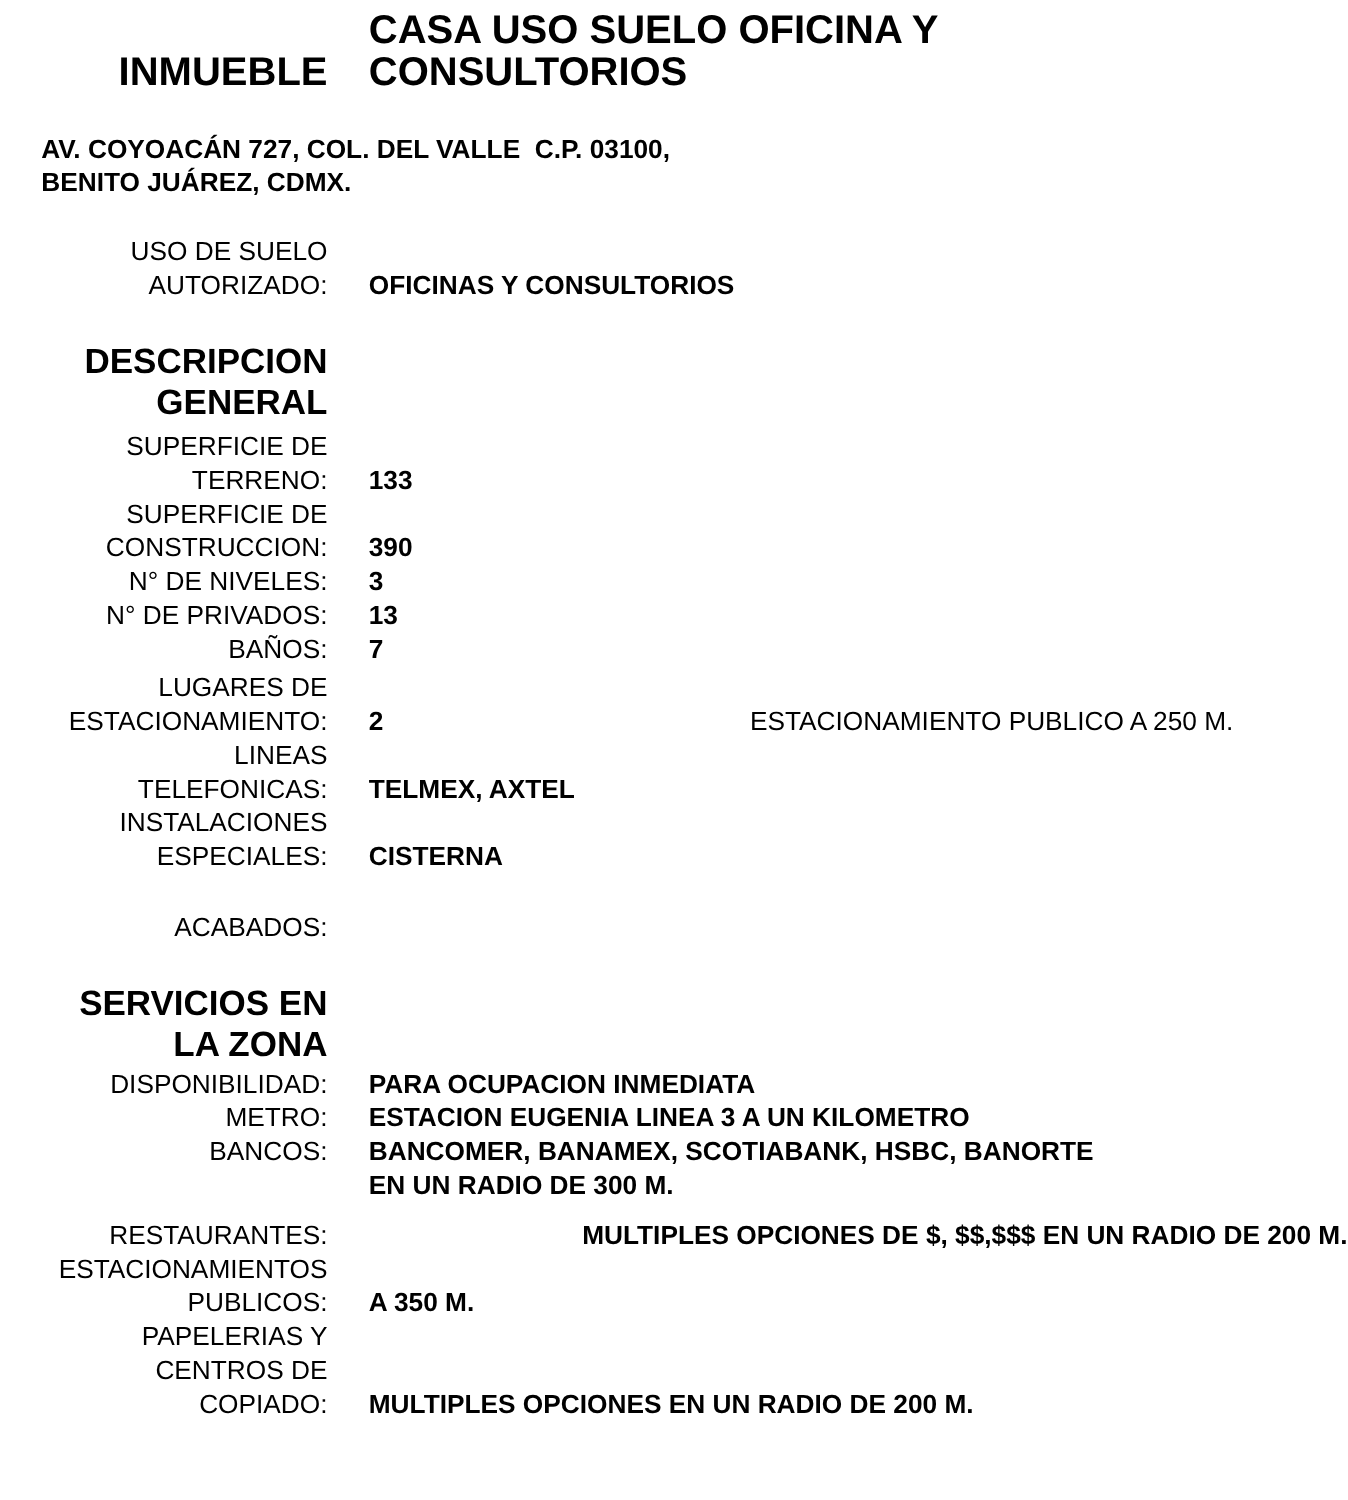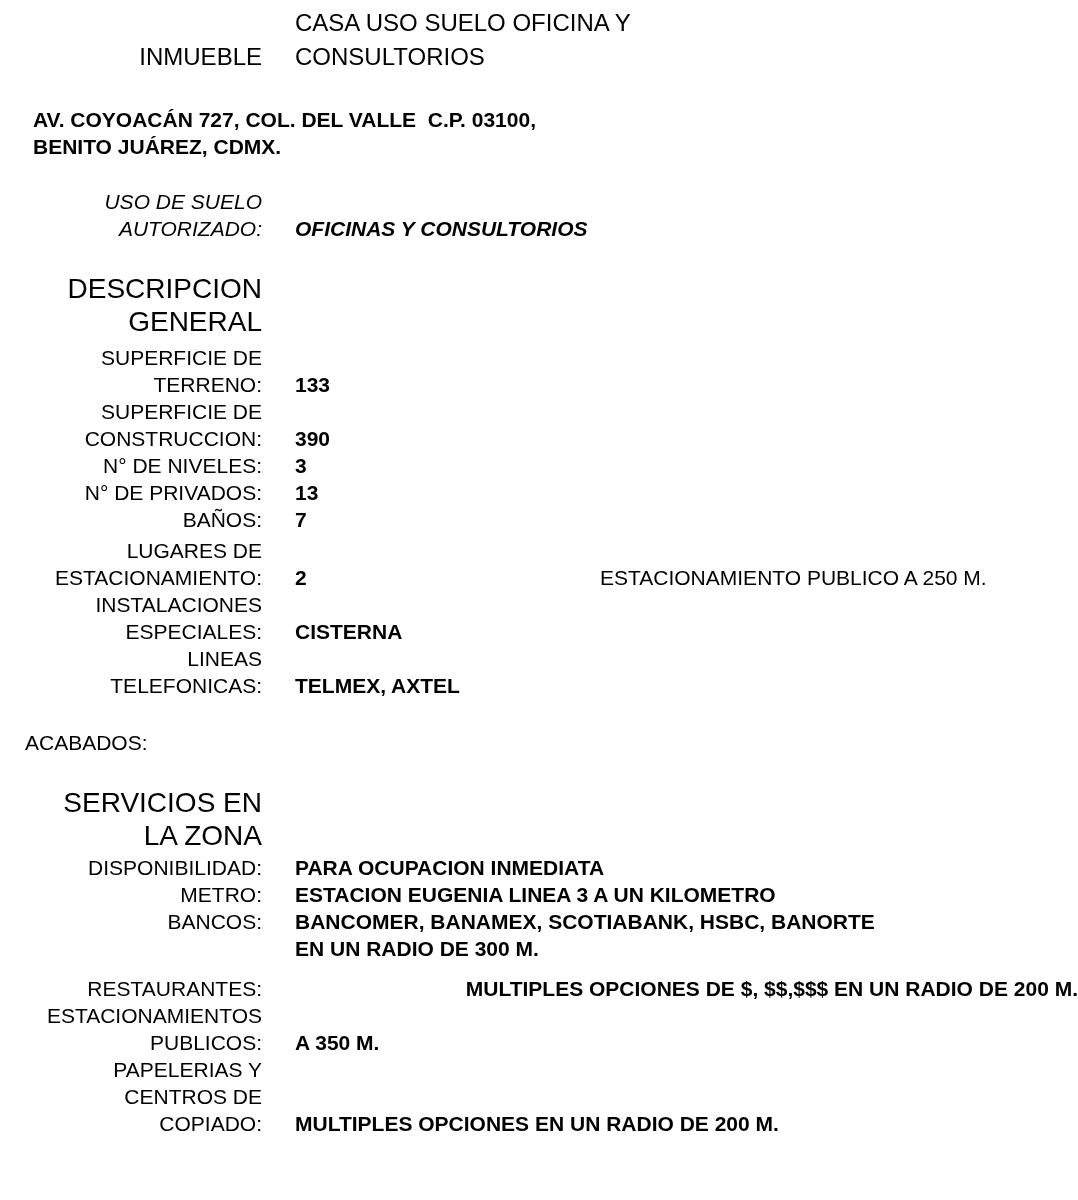--- a/index.html
+++ b/index.html
@@ -25,51 +25,51 @@
     align-items: flex-start;
   }
   .row.bottom { align-items: flex-end; }
   .label {
     width: 237px;
     margin-left: 25px;
     flex: 0 0 237px;
     text-align: right;
     white-space: pre-wrap;
   }
-  .label.left { text-align: left; }
+  .label.left { text-align: right; }
   .value {
     margin-left: 33px;
     font-weight: bold;
     white-space: pre-wrap;
   }
   .value.fixedw {
     flex: 0 0 305px;
     width: 305px;
     margin-left: 33px;
   }
   .note {
     font-weight: normal;
     white-space: pre-wrap;
   }
   .title-row .label,
   .title-row .value {
-    font-size: 24px;
+    font-size: 32px;
     line-height: 34px;
-    font-weight: normal;
+    font-weight: bold;
   }
   .title-row .value { width: 480px; }
   .heading-row .label {
     font-size: 28px;
     line-height: 33px;
-    font-weight: normal;
+    font-weight: bold;
     text-align: right;
   }
   
   .mt-ubicacion   { margin-top: 32px; }
-  .mt-uso         { margin-top: 28px; font-style: italic; }
+  .mt-uso         { margin-top: 28px; }
   .mt-heading1    { margin-top: 30px; margin-bottom: 6px; }
   .mt-lugares     { margin-top: 4px; }
   .mt-acabados    { margin-top: 30px; }
   .mt-heading2    { margin-top: 30px; margin-bottom: 2px; }
   .mt-restaurantes{ margin-top: 13px; justify-content: space-between; }
 </style>
 </head>
 <body>
 
 <div class="doc">
@@ -124,29 +124,29 @@
   </div>
 
   <div class="row bottom mt-lugares">
     <div class="label">LUGARES DE
 ESTACIONAMIENTO:</div>
     <div class="value fixedw">2</div>
     <div class="note">ESTACIONAMIENTO PUBLICO A 250 M.</div>
   </div>
 
   <div class="row bottom">
+    <div class="label">LINEAS
+TELEFONICAS:</div>
+    <div class="value">TELMEX, AXTEL</div>
+  </div>
+
+  <div class="row bottom">
     <div class="label">INSTALACIONES
 ESPECIALES:</div>
     <div class="value">CISTERNA</div>
-  </div>
-
-  <div class="row bottom">
-    <div class="label">LINEAS
-TELEFONICAS:</div>
-    <div class="value">TELMEX, AXTEL</div>
   </div>
 
   <div class="row mt-acabados">
     <div class="label left">ACABADOS:</div>
   </div>
 
   <div class="row heading-row mt-heading2">
     <div class="label">SERVICIOS EN
 LA ZONA</div>
   </div>

